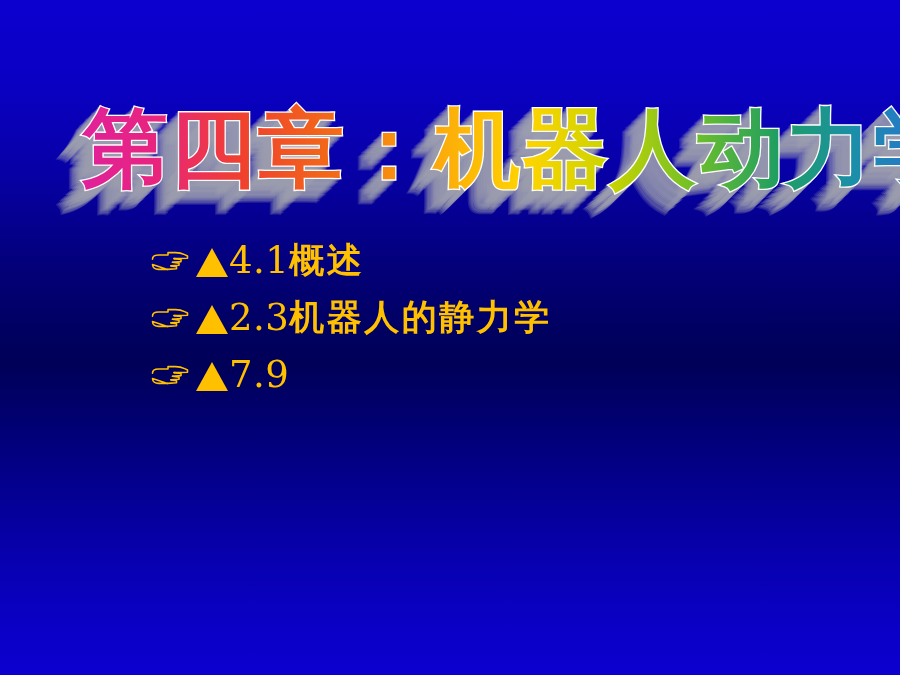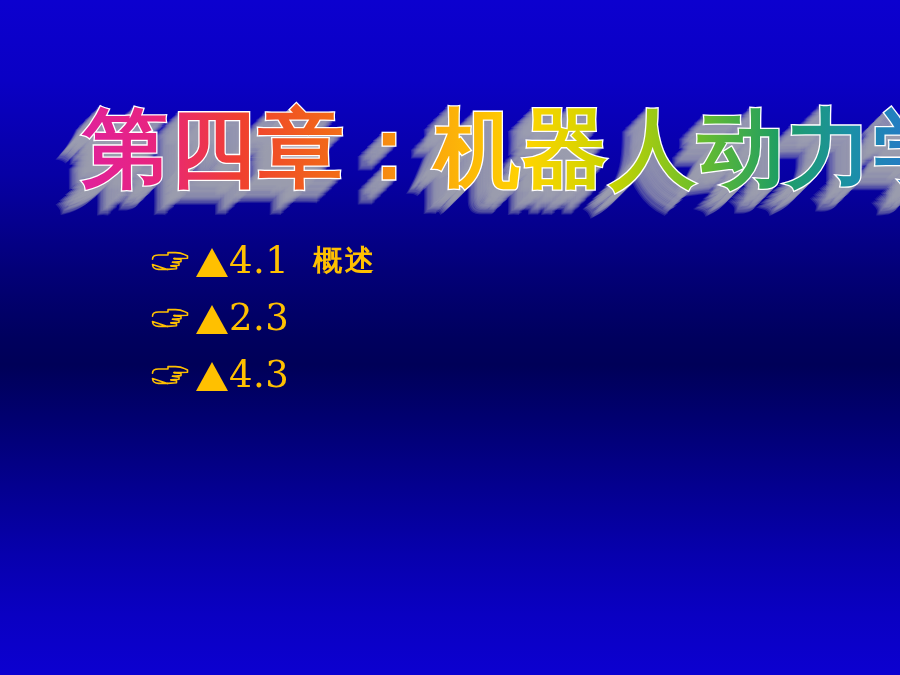--- a/index.html
+++ b/index.html
@@ -98,26 +98,25 @@
     font-family: "DejaVu Serif", "Liberation Serif", serif;
     font-size: 37px;
     line-height: 1;
     color: #FFC000;
     letter-spacing: 0.5px;
     flex: 0 0 auto;
   }
 
   .bullet-text {
     font-family: "DejaVu Sans", "Liberation Sans", sans-serif;
-    font-size: 29px;
+    font-size: 35px;
     line-height: 1;
     color: #FFC000;
     font-weight: 700;
     letter-spacing: 2.5px;
-    margin-left: 24px;
     flex: 0 0 auto;
   }
 </style>
 </head>
 <body>
 
 <div class="slide">
 
   <div class="title-area">
     <div class="wordart">
@@ -197,34 +196,35 @@
                      C31.0 5.6 34.2 6.4 36.6 7.6 L39.5 9.0 L39.5 11.2 L26.0 11.6"></path>
             <path d="M26.0 11.6 L33.0 12.4 L33.0 14.6 L24.5 15.3"></path>
             <path d="M24.5 15.3 L31.0 16.1 L31.0 18.2 L23.0 18.9"></path>
             <path d="M23.0 18.9 L28.5 19.7 L28.5 21.8 L19.5 22.4"></path>
             <path d="M19.5 22.4 L10.5 22.4 C7.2 22.4 4.5 20.6 4.5 17.6 Z"></path>
           </g>
         </svg>
       </span>
       <span class="tri-icon"></span>
       <span class="bullet-num">2.3</span>
+      <span class="bullet-text">机器人的静力学</span>
     </div>
 
     <div class="bullet-row">
       <span class="hand-icon">
         <svg viewBox="0 0 42 30" xmlns="http://www.w3.org/2000/svg" aria-hidden="true">
           <g fill="none" stroke="#FFC000" stroke-width="1.6" stroke-linejoin="round" stroke-linecap="round">
             <path d="M4.5 12.2 C4.5 9.4 7.2 8.0 10.5 8.0 L20.0 8.0 L20.0 5.6 L27.5 5.6
                      C31.0 5.6 34.2 6.4 36.6 7.6 L39.5 9.0 L39.5 11.2 L26.0 11.6"></path>
             <path d="M26.0 11.6 L33.0 12.4 L33.0 14.6 L24.5 15.3"></path>
             <path d="M24.5 15.3 L31.0 16.1 L31.0 18.2 L23.0 18.9"></path>
             <path d="M23.0 18.9 L28.5 19.7 L28.5 21.8 L19.5 22.4"></path>
             <path d="M19.5 22.4 L10.5 22.4 C7.2 22.4 4.5 20.6 4.5 17.6 Z"></path>
           </g>
         </svg>
       </span>
       <span class="tri-icon"></span>
-      <span class="bullet-num">4.3</span>
+      <span class="bullet-num">7.9</span>
     </div>
 
   </div>
 
 </div>
 
 </body></html>

